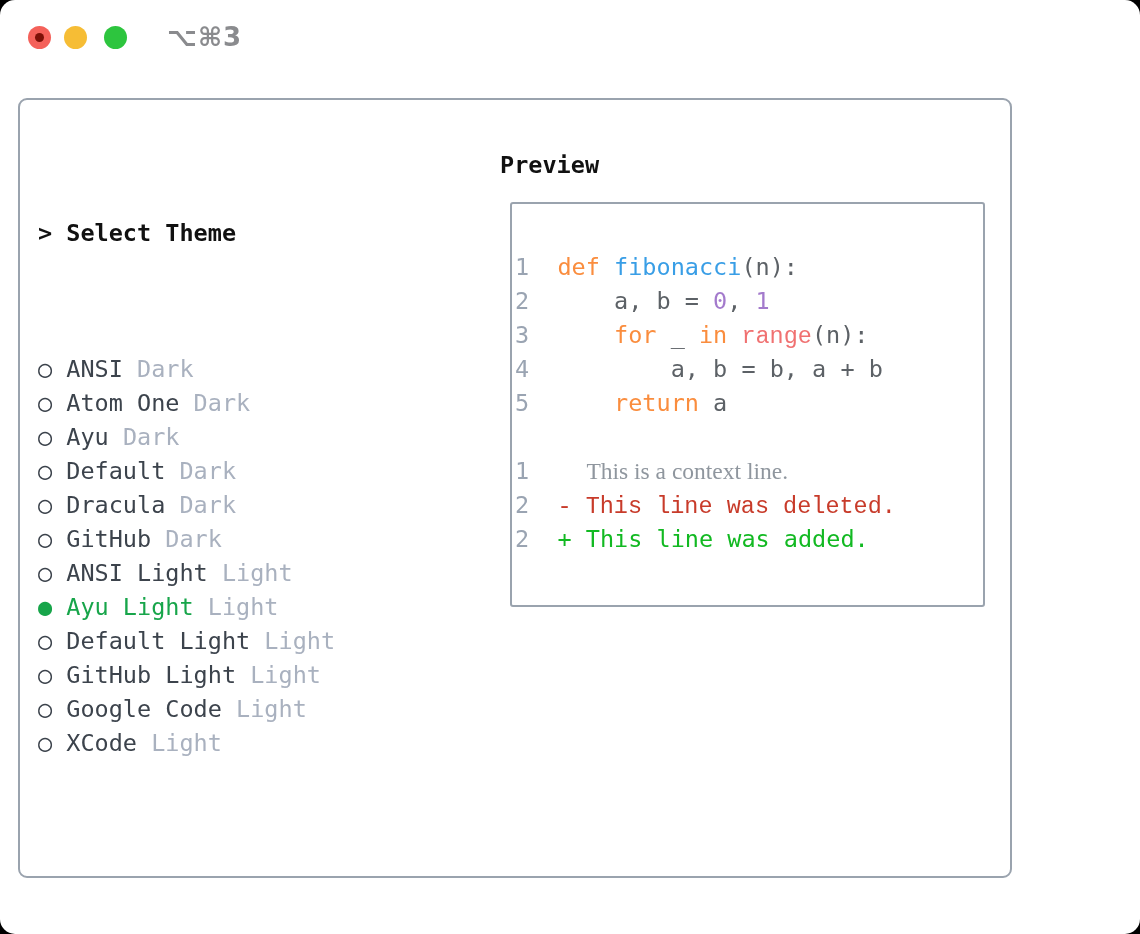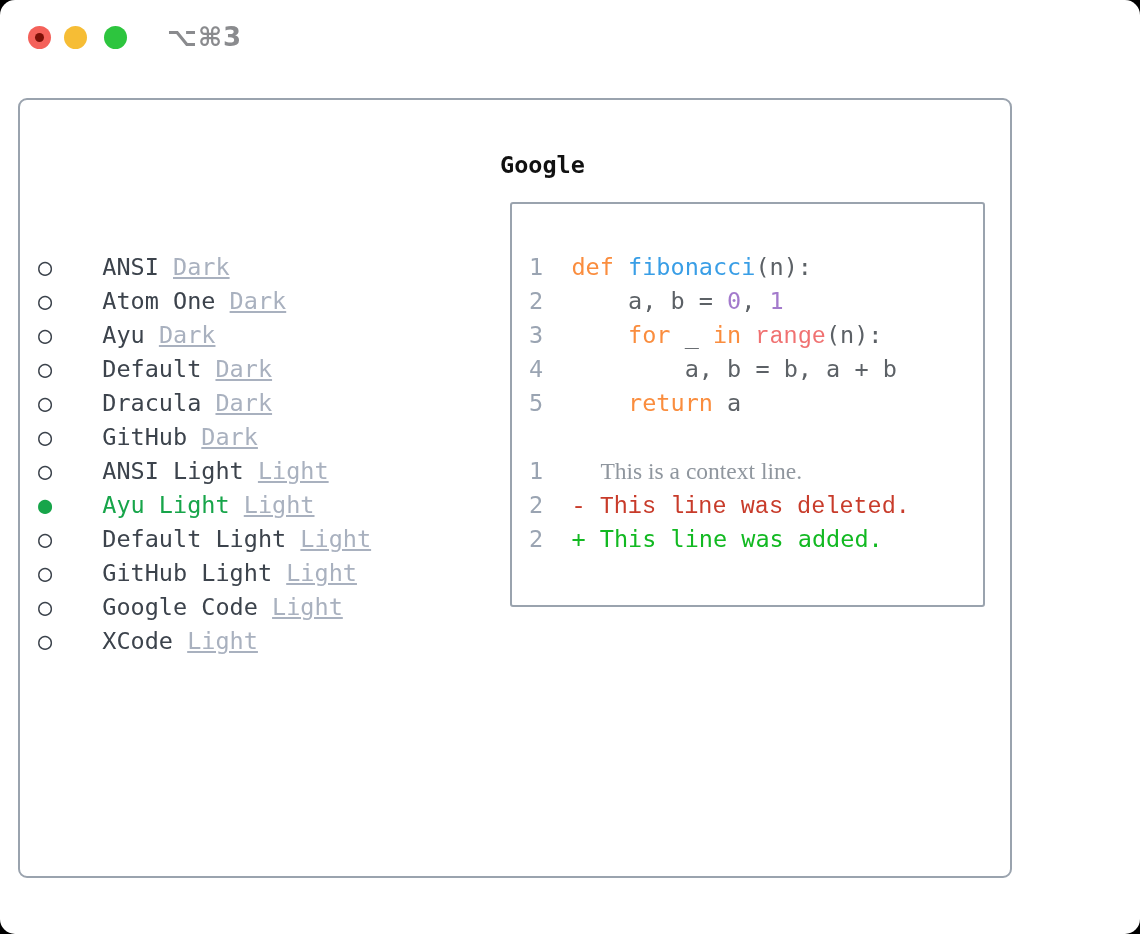--- a/index.html
+++ b/index.html
@@ -24,32 +24,32 @@
     position:absolute;left:18px;top:98px;width:994px;height:780px;
     box-sizing:border-box;border:2px solid var(--c-border);border-radius:9px;
     background:#fff;
   }
   .mono{font-size:23.5px;line-height:34px;white-space:pre;}
   
   .list{position:absolute;left:18px;top:48px;width:450px;}
   .row{height:34px;}
   .prefix{display:inline-block;width:2ch;}
   .hdr{font-weight:bold;color:var(--c-heading);}
-  .tname{color:var(--c-item_text);margin-left:36px;}
-  .tvariant{color:var(--c-muted);margin-left:1ch;text-decoration:underline;}
+  .tname{color:var(--c-item_text);}
+  .tvariant{color:var(--c-muted);margin-left:1ch;}
   .bullet{color:var(--c-item_text);}
   .selected .bullet,.selected .tname,.selected .opt-label{color:var(--c-selected_green);}
   .apply-block{margin-top:34px;}
   
   .preview-title{position:absolute;left:480px;top:48px;font-weight:bold;color:var(--c-heading);}
   .pbox{
     position:absolute;left:490px;top:102px;width:475px;height:405px;
     box-sizing:border-box;border:2px solid var(--c-border);border-radius:3px;
   }
-  .code{position:absolute;left:0;top:0;right:0;bottom:0;padding:46px 0 0 17px;overflow:hidden;}
+  .code{position:absolute;left:0;top:0;right:0;bottom:0;padding:46px 0 0 3px;overflow:hidden;}
   .code-line{height:34px;}
   .s-ln{color:var(--c-line_number);}
   .s-kw{color:var(--c-keyword_orange);}
   .s-fn{color:var(--c-function_blue);}
   .s-num{color:var(--c-number_purple);}
   .s-call{color:var(--c-call_coral);font-family:Liberation Mono, monospace;}
   .s-p{color:var(--c-code_text);}
   .s-ctx{color:var(--c-context_gray);font-family:Liberation Serif, serif;}
   .s-del{color:var(--c-deleted_red);font-family:Liberation Mono, monospace;}
   .s-add{color:var(--c-added_green);}
@@ -64,31 +64,32 @@
         <span class="tl-dot"></span>
       </span>
     <span class="tl tl-yellow"></span>
     <span class="tl tl-green"></span>
     <span class="win-title">⌥⌘3</span>
   </div>
 
   <div class="panel">
 
     <div class="list mono">
+      <div class="row hdr"><span class="prefix">&gt;</span><span>Select Theme</span></div>
 
       <div><div class="row"><span class="prefix bullet">○</span><span class="tname">ANSI</span><span class="tvariant">Dark</span></div><div class="row"><span class="prefix bullet">○</span><span class="tname">Atom One</span><span class="tvariant">Dark</span></div><div class="row"><span class="prefix bullet">○</span><span class="tname">Ayu</span><span class="tvariant">Dark</span></div><div class="row"><span class="prefix bullet">○</span><span class="tname">Default</span><span class="tvariant">Dark</span></div><div class="row"><span class="prefix bullet">○</span><span class="tname">Dracula</span><span class="tvariant">Dark</span></div><div class="row"><span class="prefix bullet">○</span><span class="tname">GitHub</span><span class="tvariant">Dark</span></div><div class="row"><span class="prefix bullet">○</span><span class="tname">ANSI Light</span><span class="tvariant">Light</span></div><div class="row selected"><span class="prefix bullet">●</span><span class="tname">Ayu Light</span><span class="tvariant">Light</span></div><div class="row"><span class="prefix bullet">○</span><span class="tname">Default Light</span><span class="tvariant">Light</span></div><div class="row"><span class="prefix bullet">○</span><span class="tname">GitHub Light</span><span class="tvariant">Light</span></div><div class="row"><span class="prefix bullet">○</span><span class="tname">Google Code</span><span class="tvariant">Light</span></div><div class="row"><span class="prefix bullet">○</span><span class="tname">XCode</span><span class="tvariant">Light</span></div></div>
 
       <div class="apply-block">
         
         
       </div>
 
       
     </div>
 
-    <div class="preview-title mono">Google</div>
+    <div class="preview-title mono">Preview</div>
 
     <div class="pbox">
       <div class="code mono"><div class="code-line"><span class="s-ln">1  </span><span class="s-kw">def</span><span class="s-p"> </span><span class="s-fn">fibonacci</span><span class="s-p">(n):</span></div><div class="code-line"><span class="s-ln">2  </span><span class="s-p">    a, b = </span><span class="s-num">0</span><span class="s-p">, </span><span class="s-num">1</span></div><div class="code-line"><span class="s-ln">3  </span><span class="s-p">    </span><span class="s-kw">for</span><span class="s-p"> _ </span><span class="s-kw">in</span><span class="s-p"> </span><span class="s-call">range</span><span class="s-p">(n):</span></div><div class="code-line"><span class="s-ln">4  </span><span class="s-p">        a, b = b, a + b</span></div><div class="code-line"><span class="s-ln">5  </span><span class="s-p">    </span><span class="s-kw">return</span><span class="s-p"> a</span></div><div class="code-line"></div><div class="code-line"><span class="s-ln">1  </span><span class="s-ctx">     This is a context line.</span></div><div class="code-line"><span class="s-ln">2  </span><span class="s-del">- This line was deleted.</span></div><div class="code-line"><span class="s-ln">2  </span><span class="s-add">+ This line was added.</span></div></div>
     </div>
 
   </div>
 </div>
 
 </body></html>

